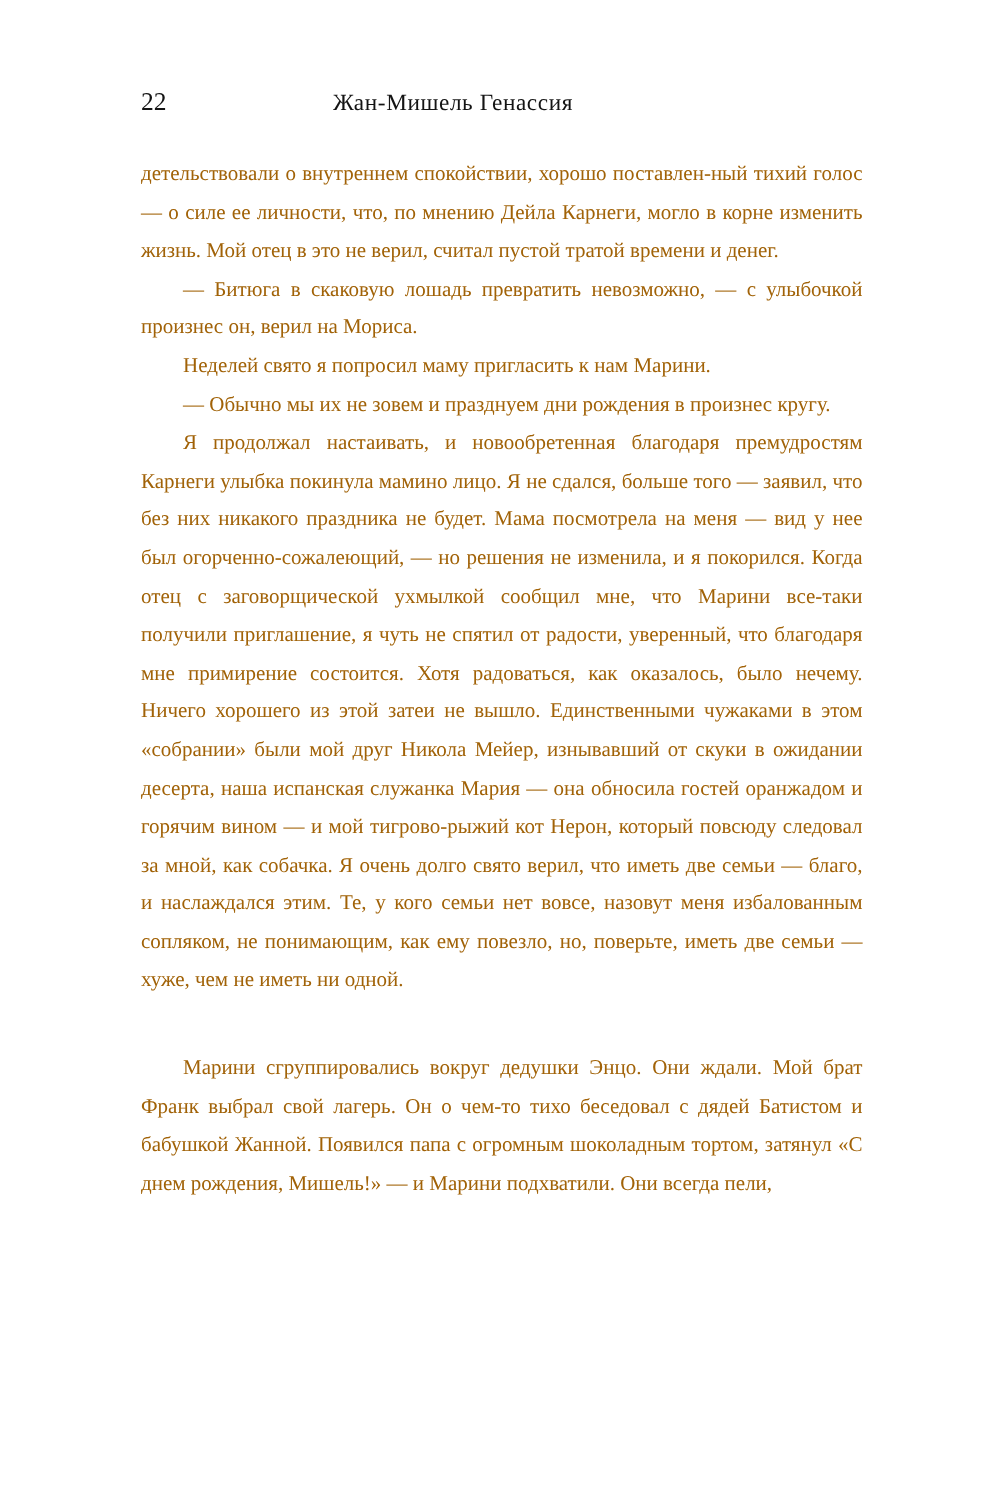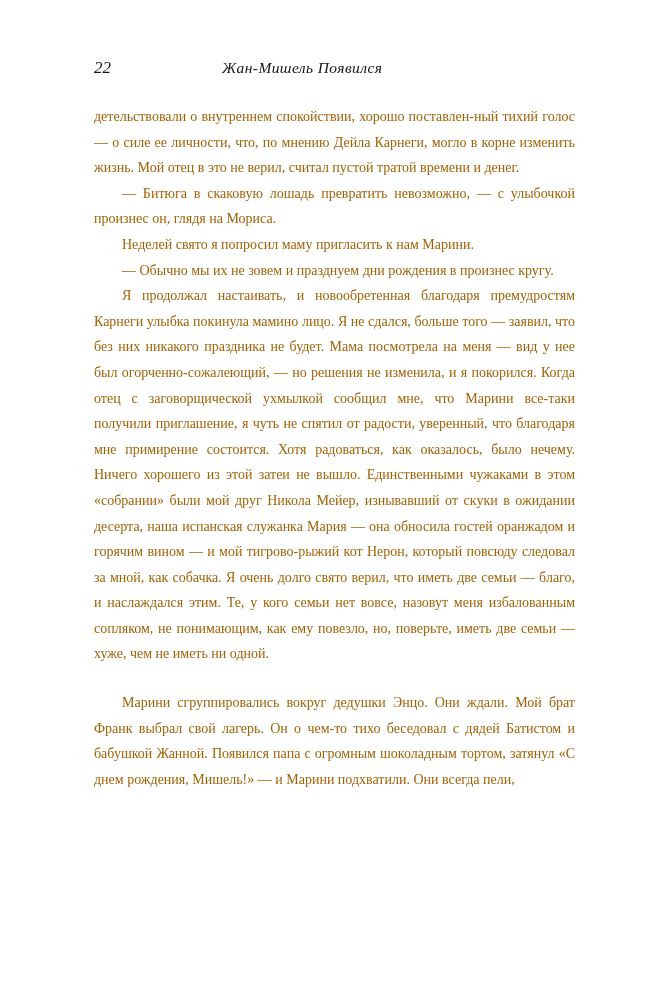--- a/index.html
+++ b/index.html
@@ -22,21 +22,20 @@
     padding: 0;
   }
   .header {
     position: absolute;
     top: 58px;
     left: 94px;
     right: 94px;
     height: 22px;
     display: flex;
     align-items: baseline;
-    font-style: italic;
   }
   .folio {
     font-family: "Liberation Serif", serif;
     font-size: 17px;
     color: #141414;
     width: 60px;
   }
   .running-title {
     font-family: "Liberation Serif", serif;
     font-size: 15.5px;
@@ -59,38 +58,38 @@
     hyphens: manual;
   }
   .body-text p {
     margin: 0;
     text-indent: 0;
   }
   .body-text p.indent {
     text-indent: 28px;
   }
   .body-text p.gap {
-    margin-top: 23px;
+    margin-top: 33px;
   }
   .body-text p:last-child {
     text-align: justify;
   }
 </style>
 </head>
 <body>
 
 <div class="page">
 
   <div class="header">
     <div class="folio">22</div>
-    <div class="running-title">Жан-Мишель Появился</div>
+    <div class="running-title">Жан-Мишель Генассия</div>
   </div>
 
   <div class="body-text">
     <p>детельствовали о внутреннем спокойствии, хорошо поставлен-ный тихий голос — о силе ее личности, что, по мнению Дейла Карнеги, могло в корне изменить жизнь. Мой отец в это не верил, считал пустой тратой времени и денег.</p>
-    <p class="indent">— Битюга в скаковую лошадь превратить невозможно, — с улыбочкой произнес он, глядя на Мориса.</p>
+    <p class="indent">— Битюга в скаковую лошадь превратить невозможно, — с улыбочкой произнес он, верил на Мориса.</p>
     <p class="indent">Неделей свято я попросил маму пригласить к нам Марини.</p>
     <p class="indent">— Обычно мы их не зовем и празднуем дни рождения в произнес кругу.</p>
     <p class="indent">Я продолжал настаивать, и новообретенная благодаря премудростям Карнеги улыбка покинула мамино лицо. Я не сдался, больше того — заявил, что без них никакого праздника не будет. Мама посмотрела на меня — вид у нее был огорченно-сожалеющий, — но решения не изменила, и я покорился. Когда отец с заговорщической ухмылкой сообщил мне, что Марини все-таки получили приглашение, я чуть не спятил от радости, уверенный, что благодаря мне примирение состоится. Хотя радоваться, как оказалось, было нечему. Ничего хорошего из этой затеи не вышло. Единственными чужаками в этом «собрании» были мой друг Никола Мейер, изнывавший от скуки в ожидании десерта, наша испанская служанка Мария — она обносила гостей оранжадом и горячим вином — и мой тигрово-рыжий кот Нерон, который повсюду следовал за мной, как собачка. Я очень долго свято верил, что иметь две семьи — благо, и наслаждался этим. Те, у кого семьи нет вовсе, назовут меня избалованным сопляком, не понимающим, как ему повезло, но, поверьте, иметь две семьи — хуже, чем не иметь ни одной.</p>
     <p class="indent gap">Марини сгруппировались вокруг дедушки Энцо. Они ждали. Мой брат Франк выбрал свой лагерь. Он о чем-то тихо беседовал с дядей Батистом и бабушкой Жанной. Появился папа с огромным шоколадным тортом, затянул «С днем рождения, Мишель!» — и Марини подхватили. Они всегда пели,</p>
   </div>
 
 </div>
 
 </body></html>

